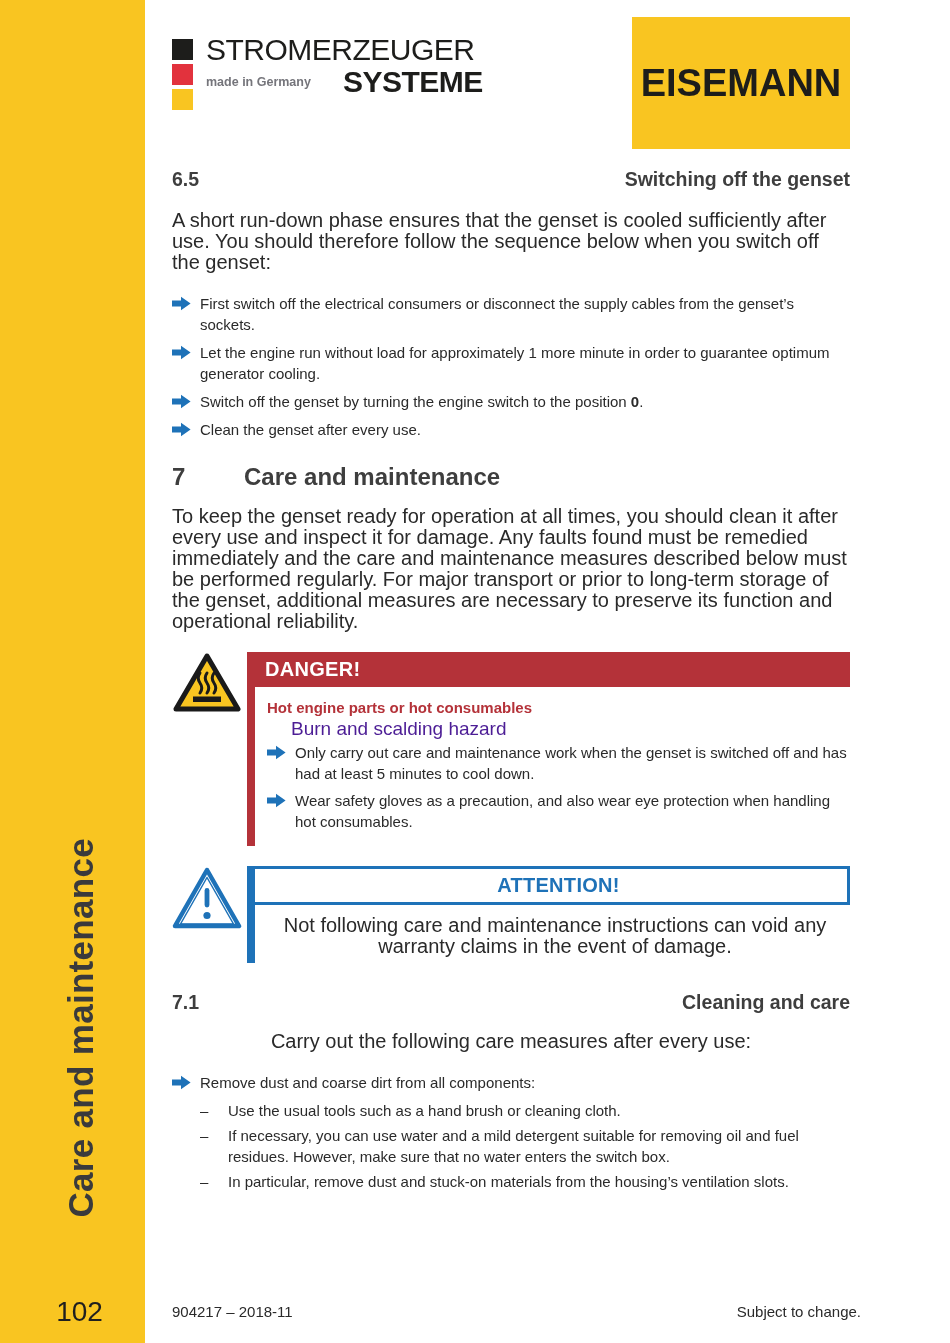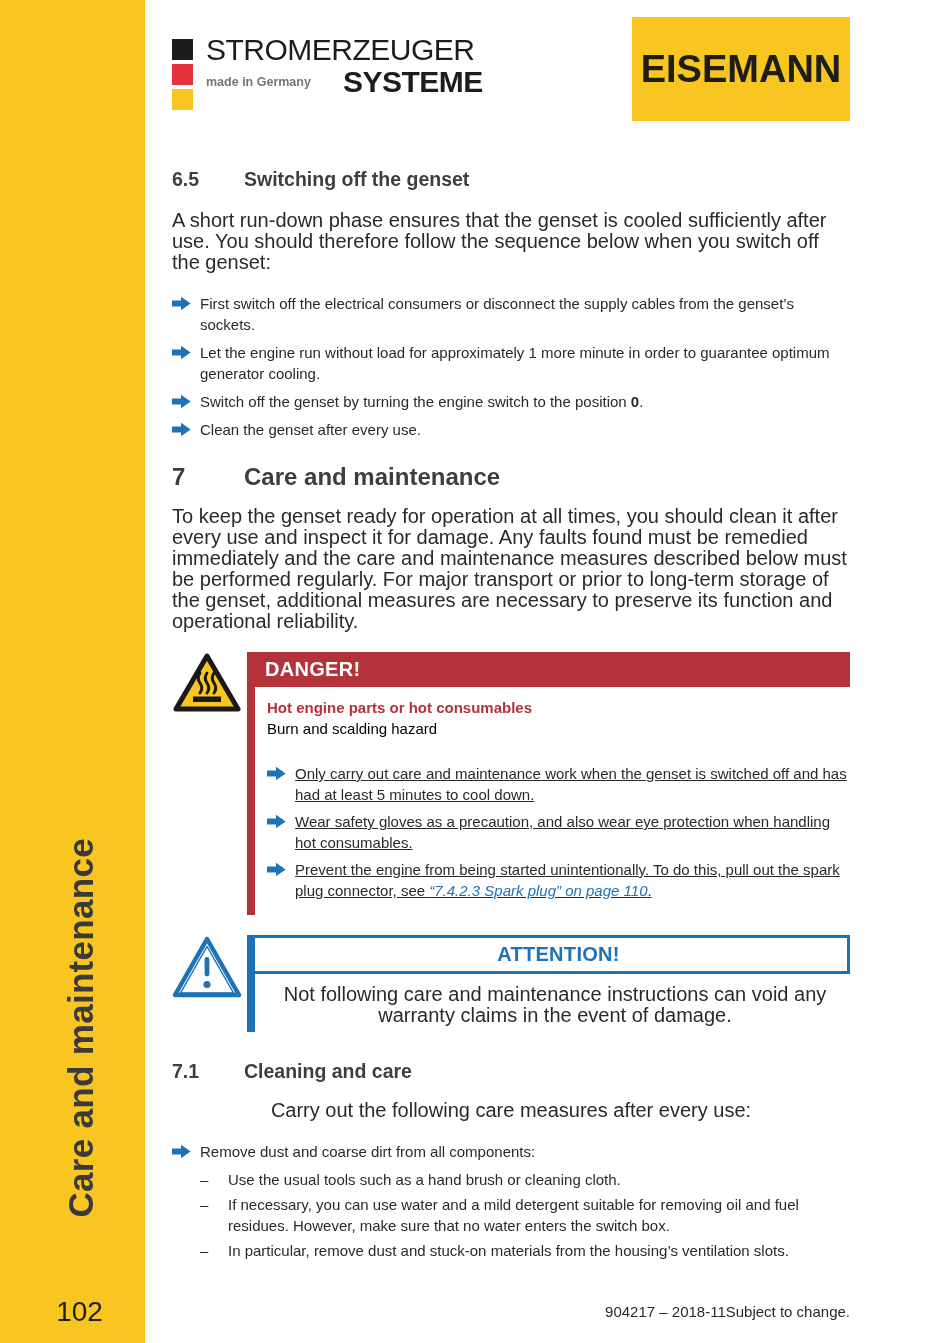--- a/index.html
+++ b/index.html
@@ -26,62 +26,62 @@
   .flag{display:flex;flex-direction:column;gap:4px;padding-top:4px;}
   .flag-sq{width:21px;height:21px;}
   .flag-sq.black{background:var(--flag-black);}
   .flag-sq.red{background:var(--flag-red);}
   .flag-sq.yellow{background:var(--brand-yellow);}
   .logo-text{display:flex;flex-direction:column;}
   .logo-line1{font-size:30px;font-weight:normal;color:var(--flag-black);line-height:1;letter-spacing:-.5px;}
   .logo-row2{display:flex;justify-content:space-between;align-items:center;margin-top:2px;gap:32px;}
   .made-in{font-size:12.5px;font-weight:bold;color:#75757B;white-space:nowrap;}
   .logo-line2{font-size:30px;font-weight:bold;color:var(--flag-black);line-height:1;letter-spacing:-.5px;}
-  .brand-box{position:absolute;top:17px;right:100px;width:218px;height:104px;background:var(--brand-yellow);
+  .brand-box{position:absolute;top:17px;right:100px;width:218px;height:132px;background:var(--brand-yellow);
     display:flex;align-items:center;justify-content:center;text-align:center;}
   .brand-text{font-size:38px;font-weight:bold;color:var(--flag-black);}
 
   
   .content{position:absolute;left:172px;top:0;width:678px;}
   .heading{display:flex;font-weight:bold;color:#3E3E3E;}
   .heading .num{flex:0 0 72px;}
-  .h2{font-size:19.5px;line-height:26px;}
+  .h2{font-size:19.5px;line-height:26px;justify-content:space-between;}
   .h1{font-size:24px;line-height:30px;}
   .para{font-size:20px;line-height:21px;color:#2A2A2A;}
 
   ul.arrow-list{list-style:none;margin:0;padding:0;}
   .arrow-li{display:flex;align-items:flex-start;margin-bottom:7px;font-size:15px;line-height:21px;}
   .arrow-li .arrow{flex:0 0 28px;padding-top:3px;color:var(--accent-blue);}
   .arrow svg{display:block;}
   .li-text b{font-weight:bold;}
 
   ul.dash-list{list-style:none;margin:5px 0 0 28px;padding:0;}
   .dash-li{display:flex;align-items:flex-start;margin-bottom:4px;font-size:15px;line-height:21px;}
   .dash-li .dash{flex:0 0 28px;}
 
   
   .warning{display:grid;grid-template-columns:75px 1fr;}
   .warn-icon svg{display:block;}
   .danger-banner{background:var(--danger-red);color:#fff;font-weight:bold;font-size:20px;
     line-height:1;padding:7px 0 8px 18px;letter-spacing:.3px;}
   .danger-body{border-left:8px solid var(--danger-red);padding:10px 0 8px 12px;}
   .hazard-title{font-weight:bold;color:var(--danger-red);font-size:15px;line-height:21px;}
-  .hazard-sub{color:#000000;font-size:15px;line-height:21px;}
-  .danger-body ul.arrow-list{margin-top:24px;text-decoration:underline;}
+  .hazard-sub{color:#4c1d95;font-size:19px;line-height:21px;margin-left:24px;}
+  .danger-body ul.arrow-list{margin-top:3px;}
   .danger-body .arrow-li{margin-bottom:6px;}
   .xref{color:var(--accent-blue);font-style:italic;}
 
   .attention-col{border-left:8px solid var(--accent-blue);}
   .attention-head{border:3px solid var(--accent-blue);border-left:none;color:var(--accent-blue);
     font-weight:bold;font-size:20px;line-height:1;padding:6px 0 7px 15px;letter-spacing:.3px;}
   .attention-text{padding:10px 10px 6px 15px;}
 
   
-  .footer{position:absolute;left:172px;right:100px;bottom:23px;display:flex;
-    justify-content:flex-end;font-size:15px;color:#2A2A2A;}
+  .footer{position:absolute;left:172px;right:89px;bottom:23px;display:flex;
+    justify-content:space-between;font-size:15px;color:#2A2A2A;}
 
   
   .mt-s65h{margin-top:166px;}
   .mt-s65p{margin-top:18px;}
   .mt-s65l{margin-top:8px;}
   .mt-s7h{margin-top:22px;}
   .mt-s7p{margin-top:14px;}
   .mt-danger{margin-top:9px;}
   .mt-attention{margin-top:20px;text-align:center;}
   .mt-s71h{margin-top:26px;}
@@ -198,28 +198,20 @@
 
               <li class="arrow-li">
                 <span class="arrow">
                   <svg width="19" height="15" viewBox="0 0 19 15">
                     <path d="M0 4.6 H9 V0.8 L18.6 7.5 L9 14.2 V10.4 H0 Z" fill="currentColor"></path>
                   </svg>
                 </span>
                 <span class="li-text"><span>Wear safety gloves as a precaution, and also wear eye protection when handling hot consumables.</span><span class="xref"></span><span></span></span>
               </li>
 
-              <li class="arrow-li">
-                <span class="arrow">
-                  <svg width="19" height="15" viewBox="0 0 19 15">
-                    <path d="M0 4.6 H9 V0.8 L18.6 7.5 L9 14.2 V10.4 H0 Z" fill="currentColor"></path>
-                  </svg>
-                </span>
-                <span class="li-text"><span>Prevent the engine from being started unintentionally. To do this, pull out the spark plug connector, see </span><span class="xref">“7.4.2.3 Spark plug” on page 110</span><span>.</span></span>
-              </li>
             </ul>
         </div>
       </div>
     </div>
 
     <div class="warning mt-attention">
       <div class="warn-icon">
         <svg width="70" height="64" viewBox="0 0 70 64">
           <path d="M35 4 L67 60 H3 Z" fill="#ffffff" stroke="var(--accent-blue)" stroke-width="4.5" stroke-linejoin="round"></path>
           <path d="M35 11.5 L61.5 58 H8.5 Z" fill="none" stroke="var(--accent-blue)" stroke-width="1.5" stroke-linejoin="round"></path>

